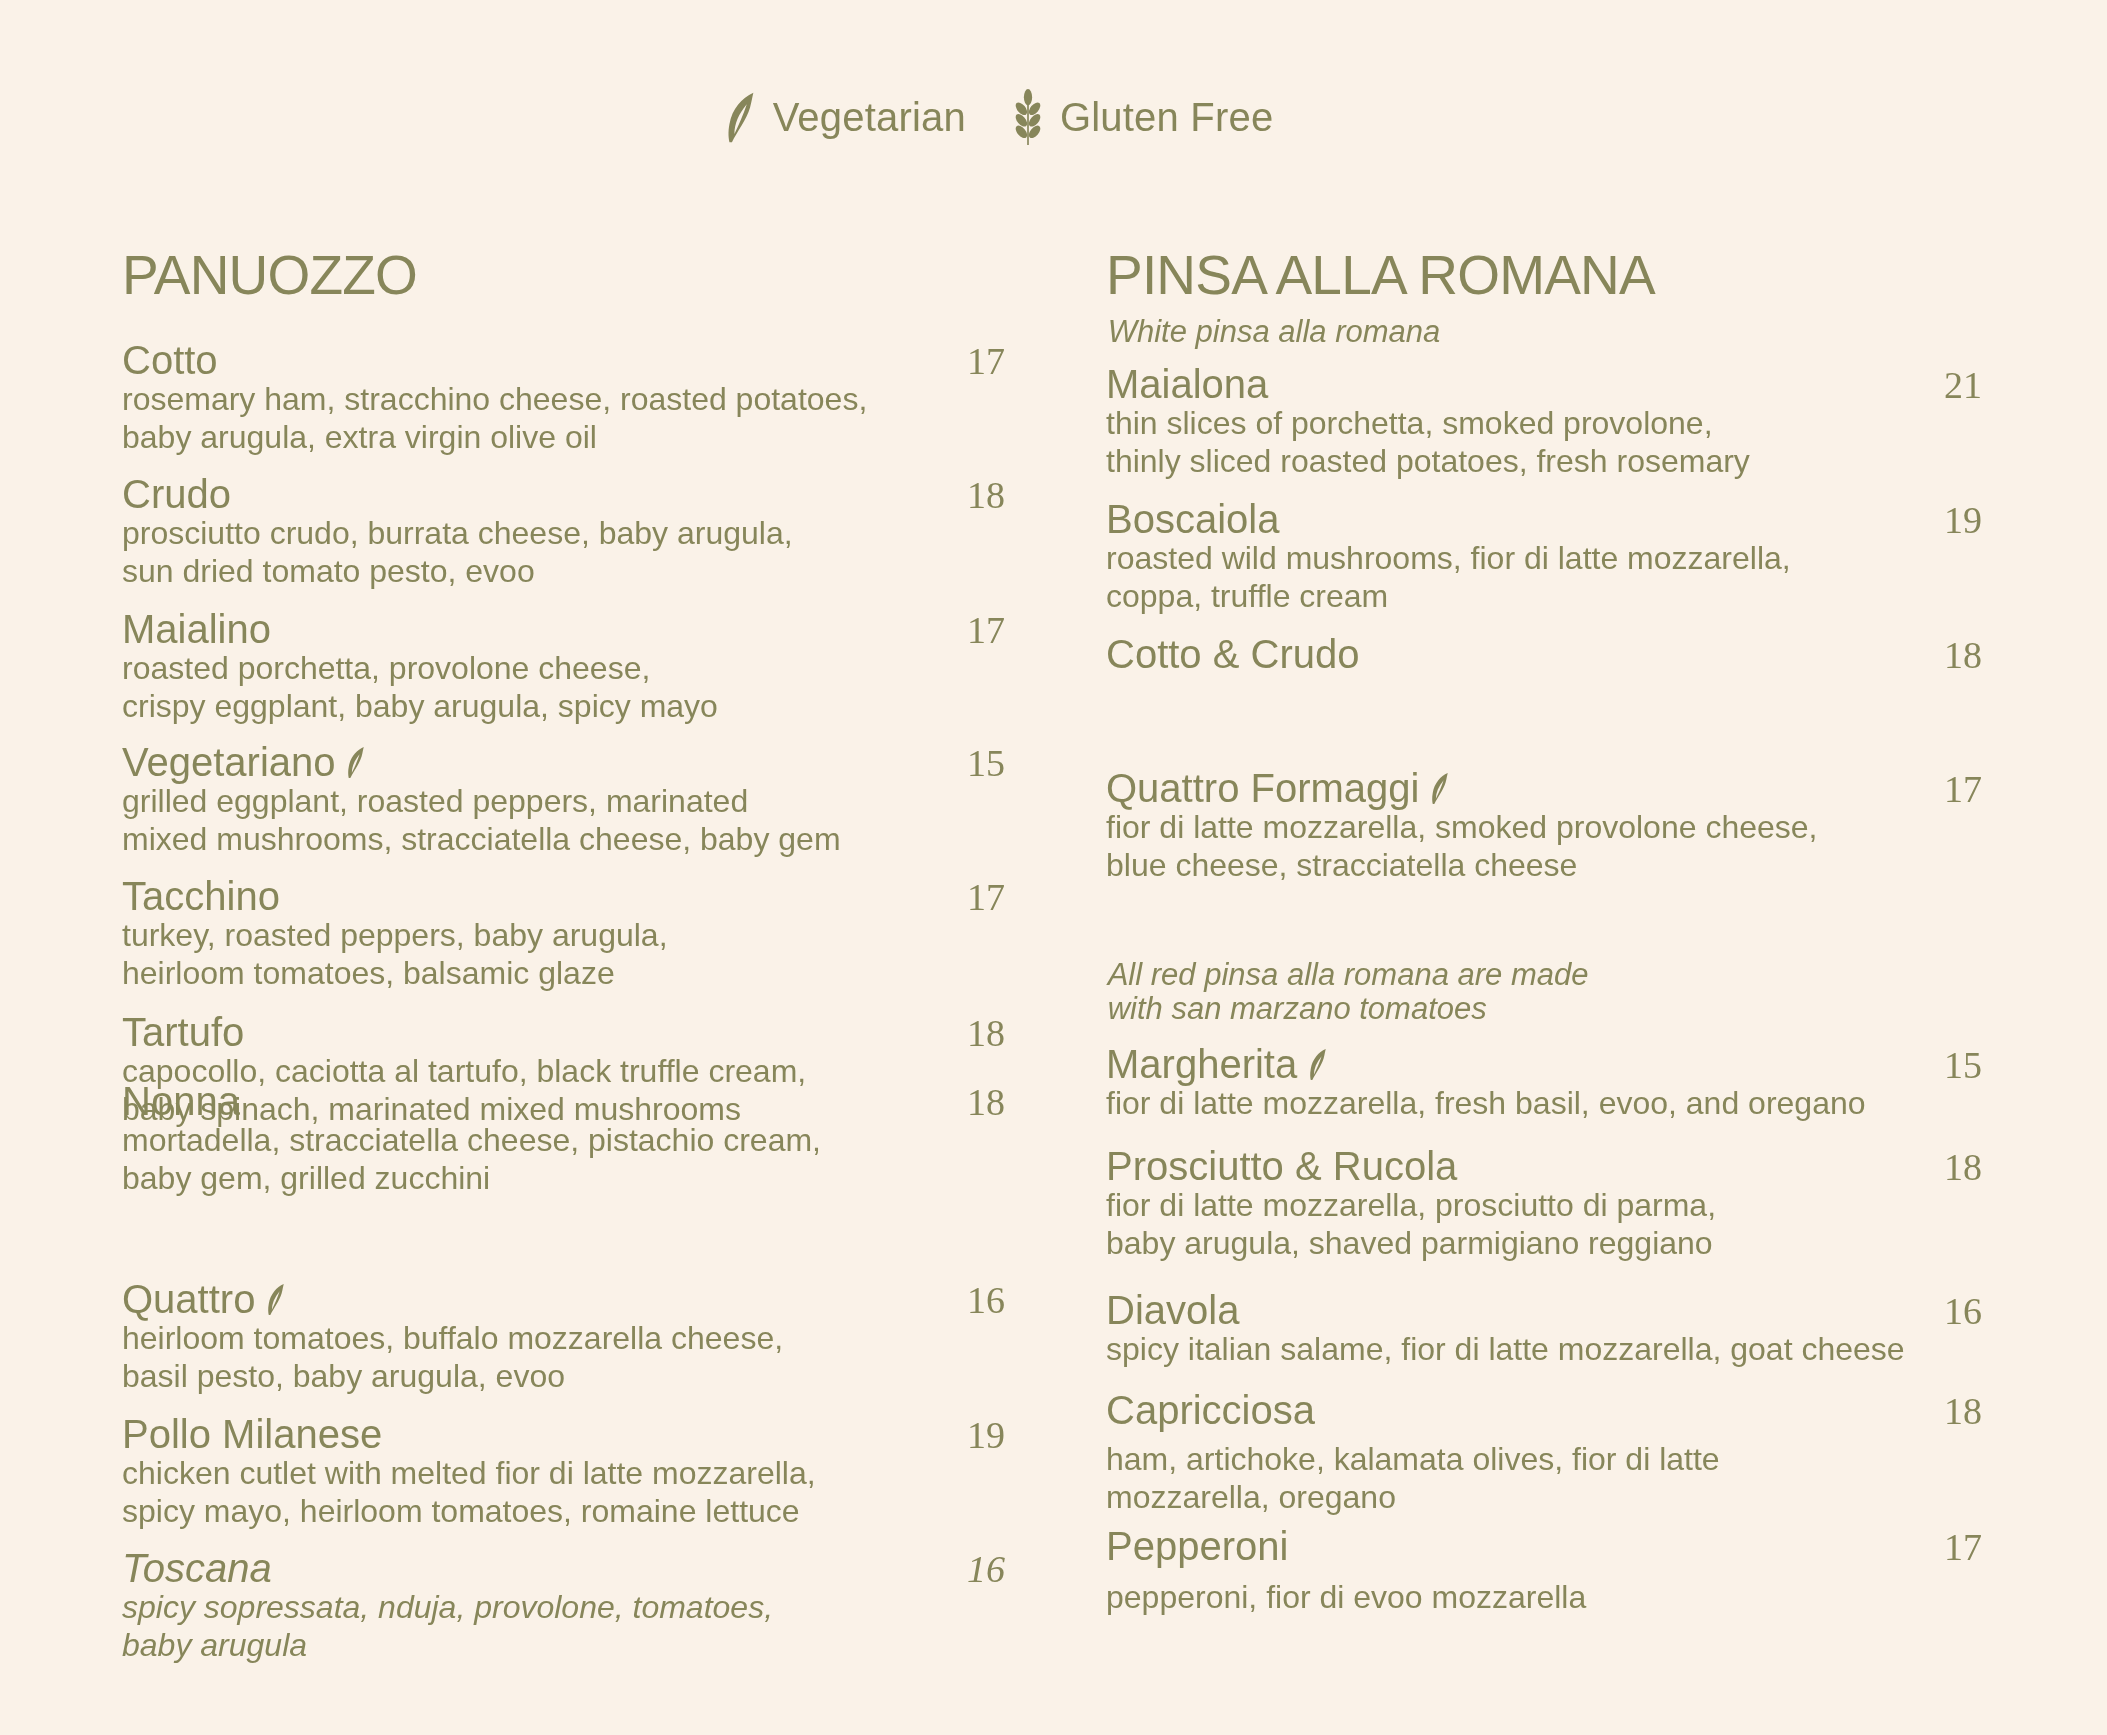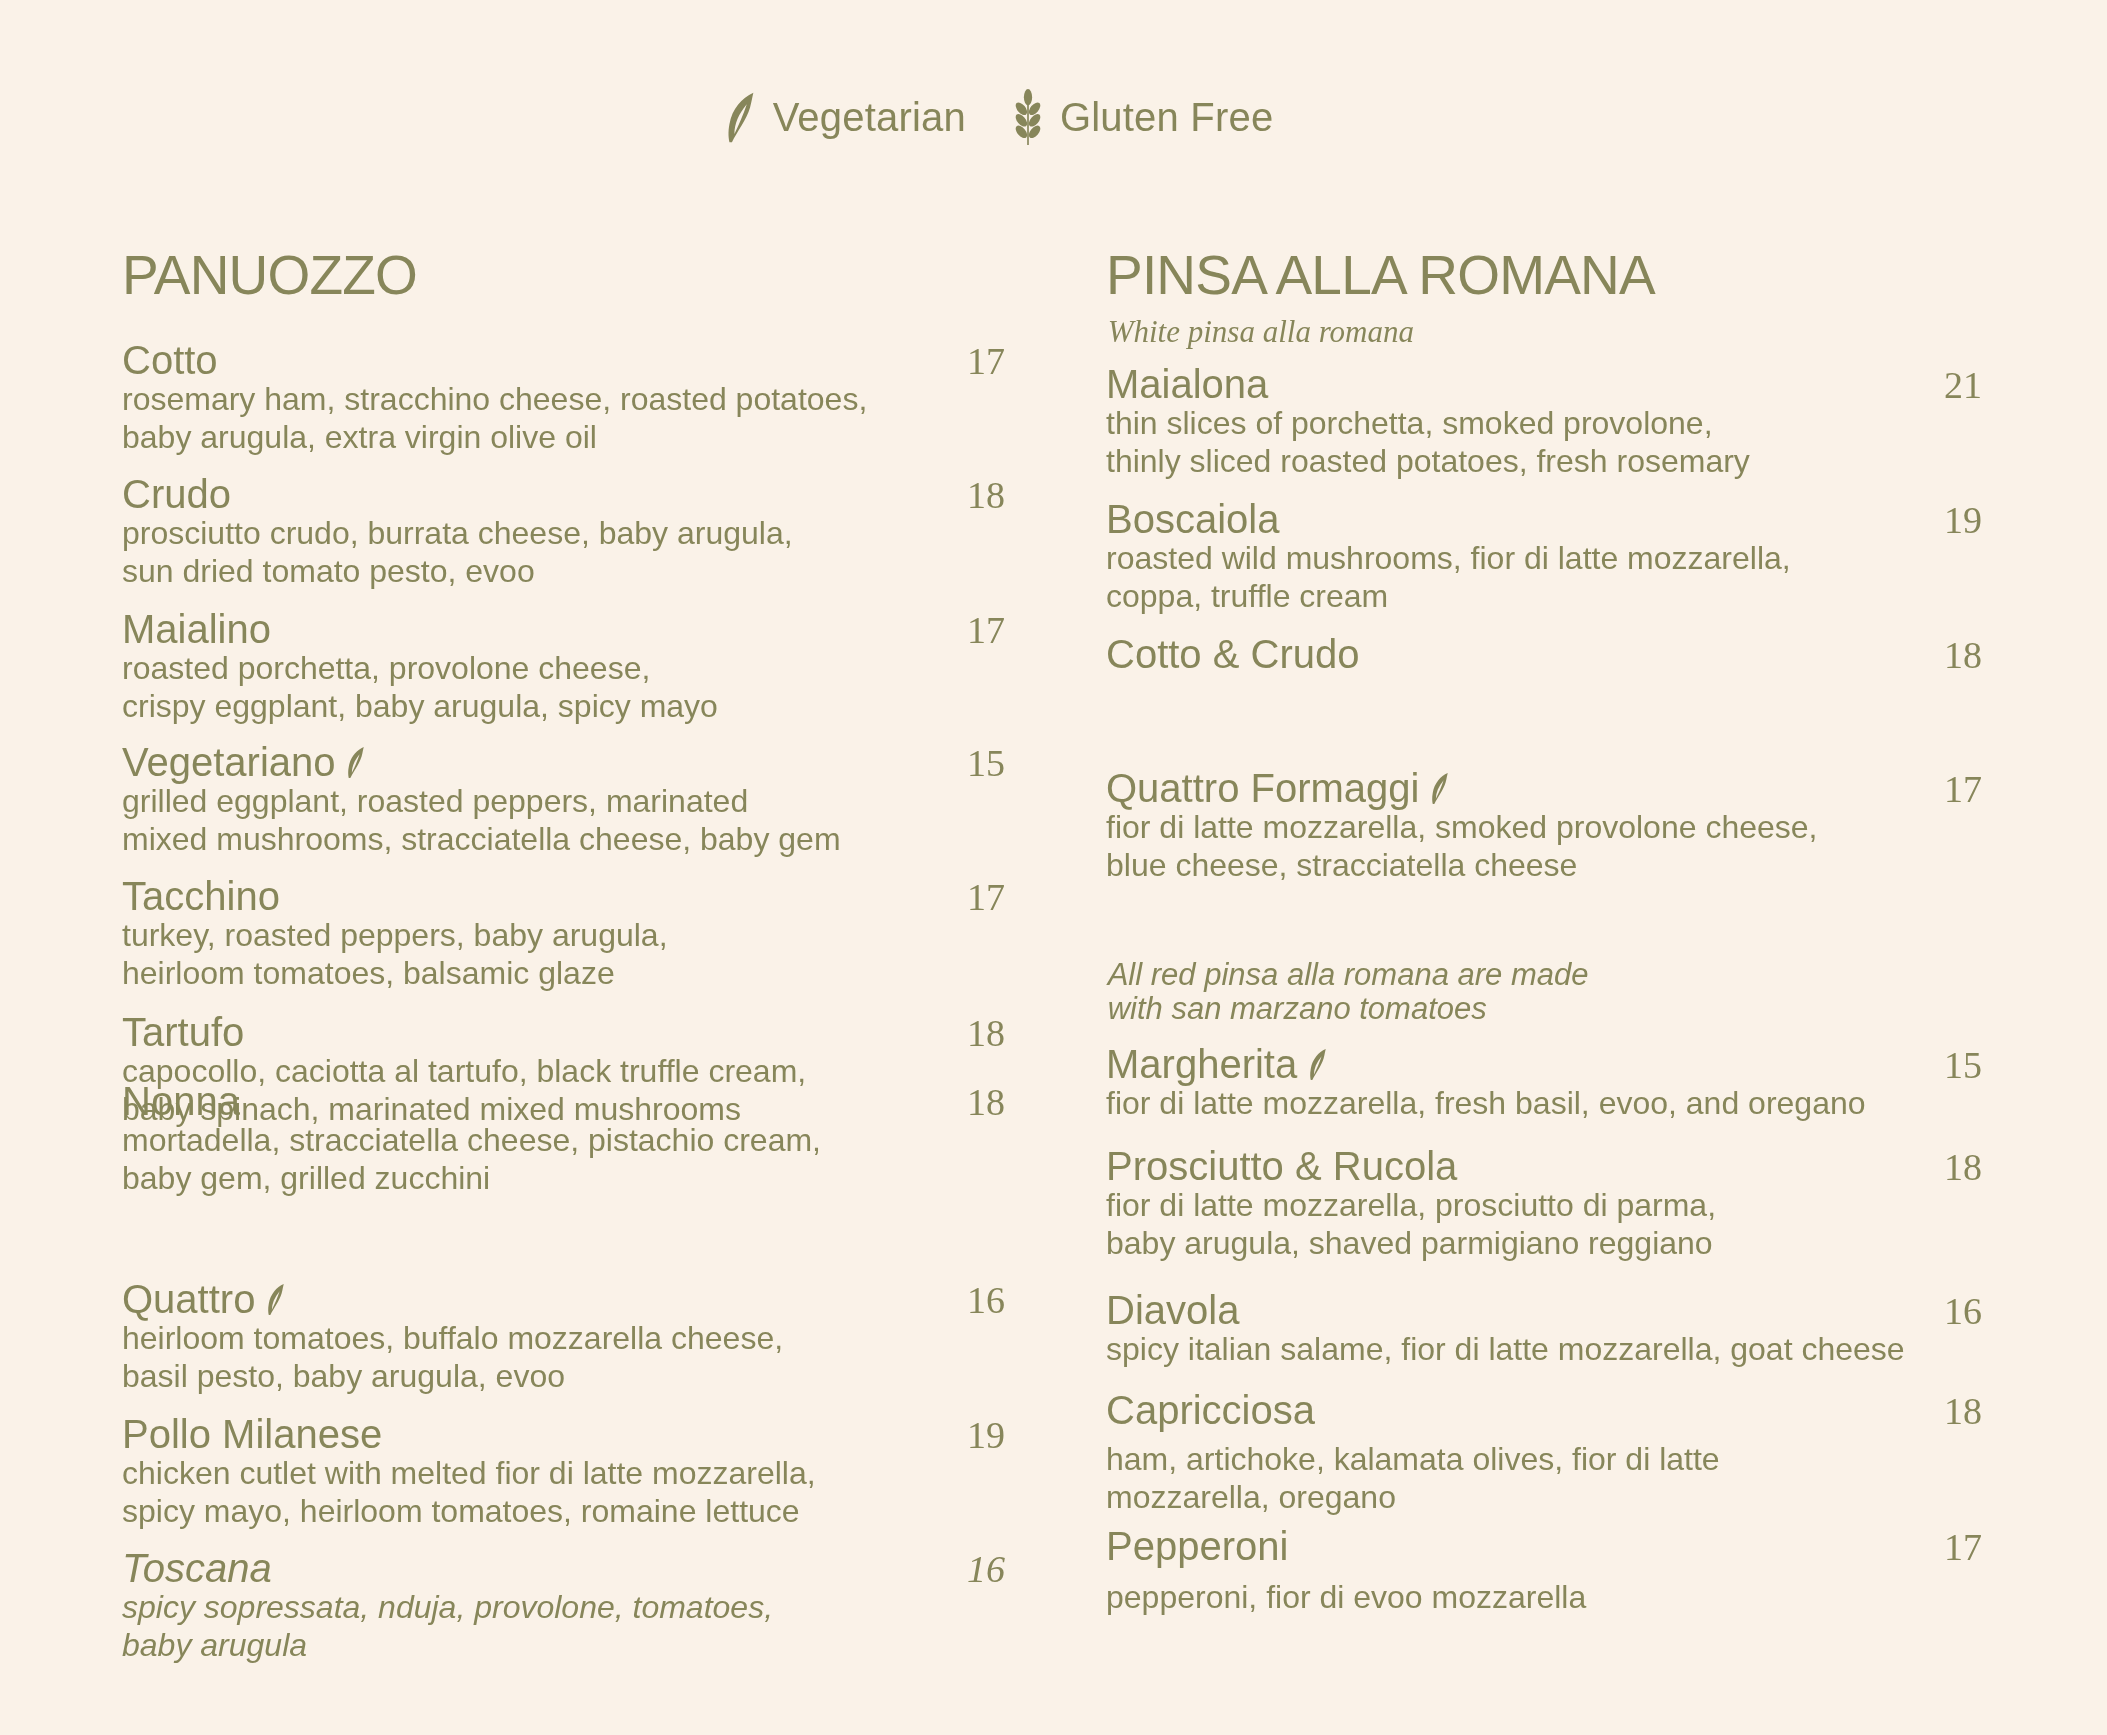--- a/index.html
+++ b/index.html
@@ -143,21 +143,21 @@
         <span class="item-name">Toscana</span>
         <span class="item-price">16</span>
       </div>
     <div class="item-desc">spicy sopressata, nduja, provolone, tomatoes,
 baby arugula</div>
   </div>
 </div>
 
 <div class="col col-right">
   <div class="section-title" style="top:248px;">PINSA ALLA ROMANA</div>
-  <div class="italic-note" style="top:314px;font-family:Liberation Serif, serif;">White pinsa alla romana</div>
+  <div class="italic-note" style="top:314px;">White pinsa alla romana</div>
 
   <div class="item" style="top:363px;">
     <div class="item-head">
         <span class="item-name">Maialona</span>
         <span class="item-price">21</span>
       </div>
     <div class="item-desc">thin slices of porchetta, smoked provolone,
 thinly sliced roasted potatoes, fresh rosemary</div>
   </div>
   <div class="item" style="top:498px;">

